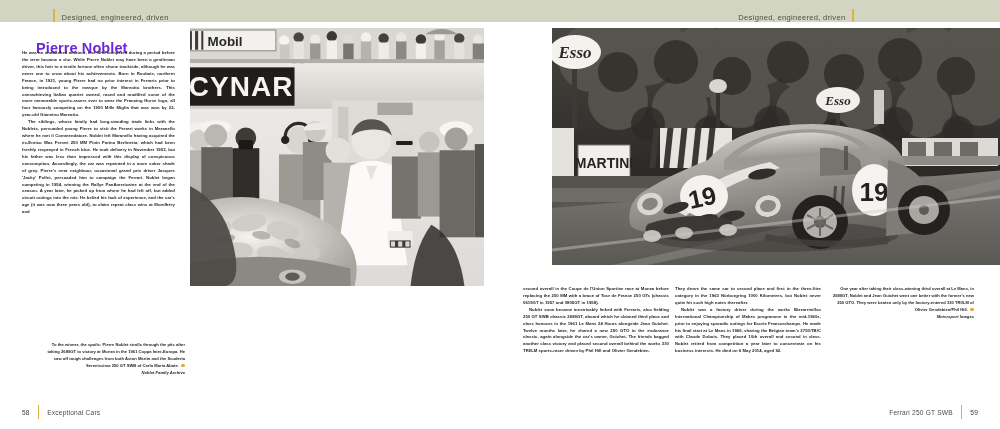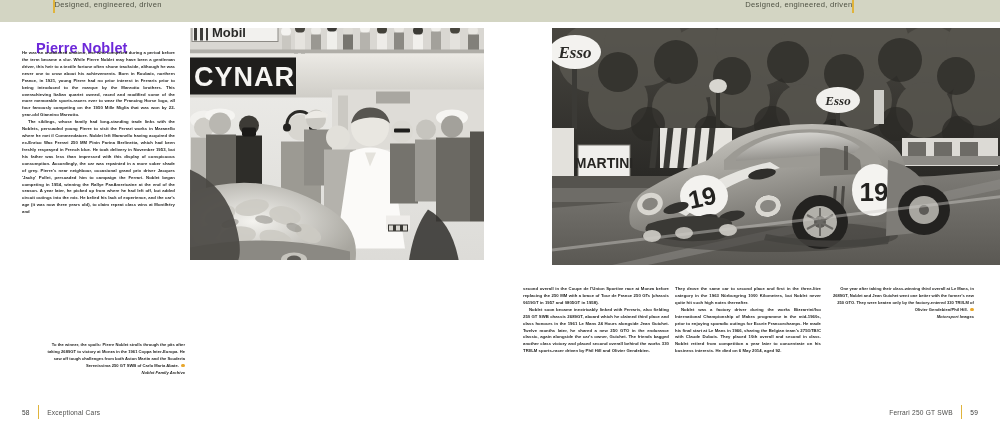--- a/index.html
+++ b/index.html
@@ -28,21 +28,22 @@
     top: 0; left: 0;
     width: 1000px;
     height: 22px;
     background: #d3d5c3;
   }
   .runhead {
     position: absolute;
     top: 0;
     height: 22px;
     display: flex;
-    align-items: flex-start;
+    align-items: flex-end;
+    gap: 7px;
     font-size: 7.6px;
     letter-spacing: .28px;
     color: #4e5143;
     padding-left: 20px;
   }
   .runhead.left  { left: 33px; }
   .runhead.right { right: 146px; flex-direction: row-reverse; }
   .rule-gold {
     display: block;
     width: 1.6px;
@@ -116,21 +117,21 @@
   }
   #cap-left  { left: 40px;  top: 320px; width: 145px; }
   #cap-right { left: 828px; top: 264px; width: 146px; }
 
   
   .photo {
     position: absolute;
     overflow: hidden;
     background: #8d8d88;
   }
-  #photo-pits { left: 190px; top: 6px;  width: 294px; height: 232px; }
+  #photo-pits { left: 190px; top: 6px;  width: 294px; height: 258px; }
   #photo-gto  { left: 520px; top: 6px;  width: 454px; height: 237px; margin-left: 32px; }
 
   .photo svg { display:block; width:100%; height:100%; }
 
   
   .folio {
     position: absolute;
     bottom: 10px;
     display: flex;
     align-items: center;

